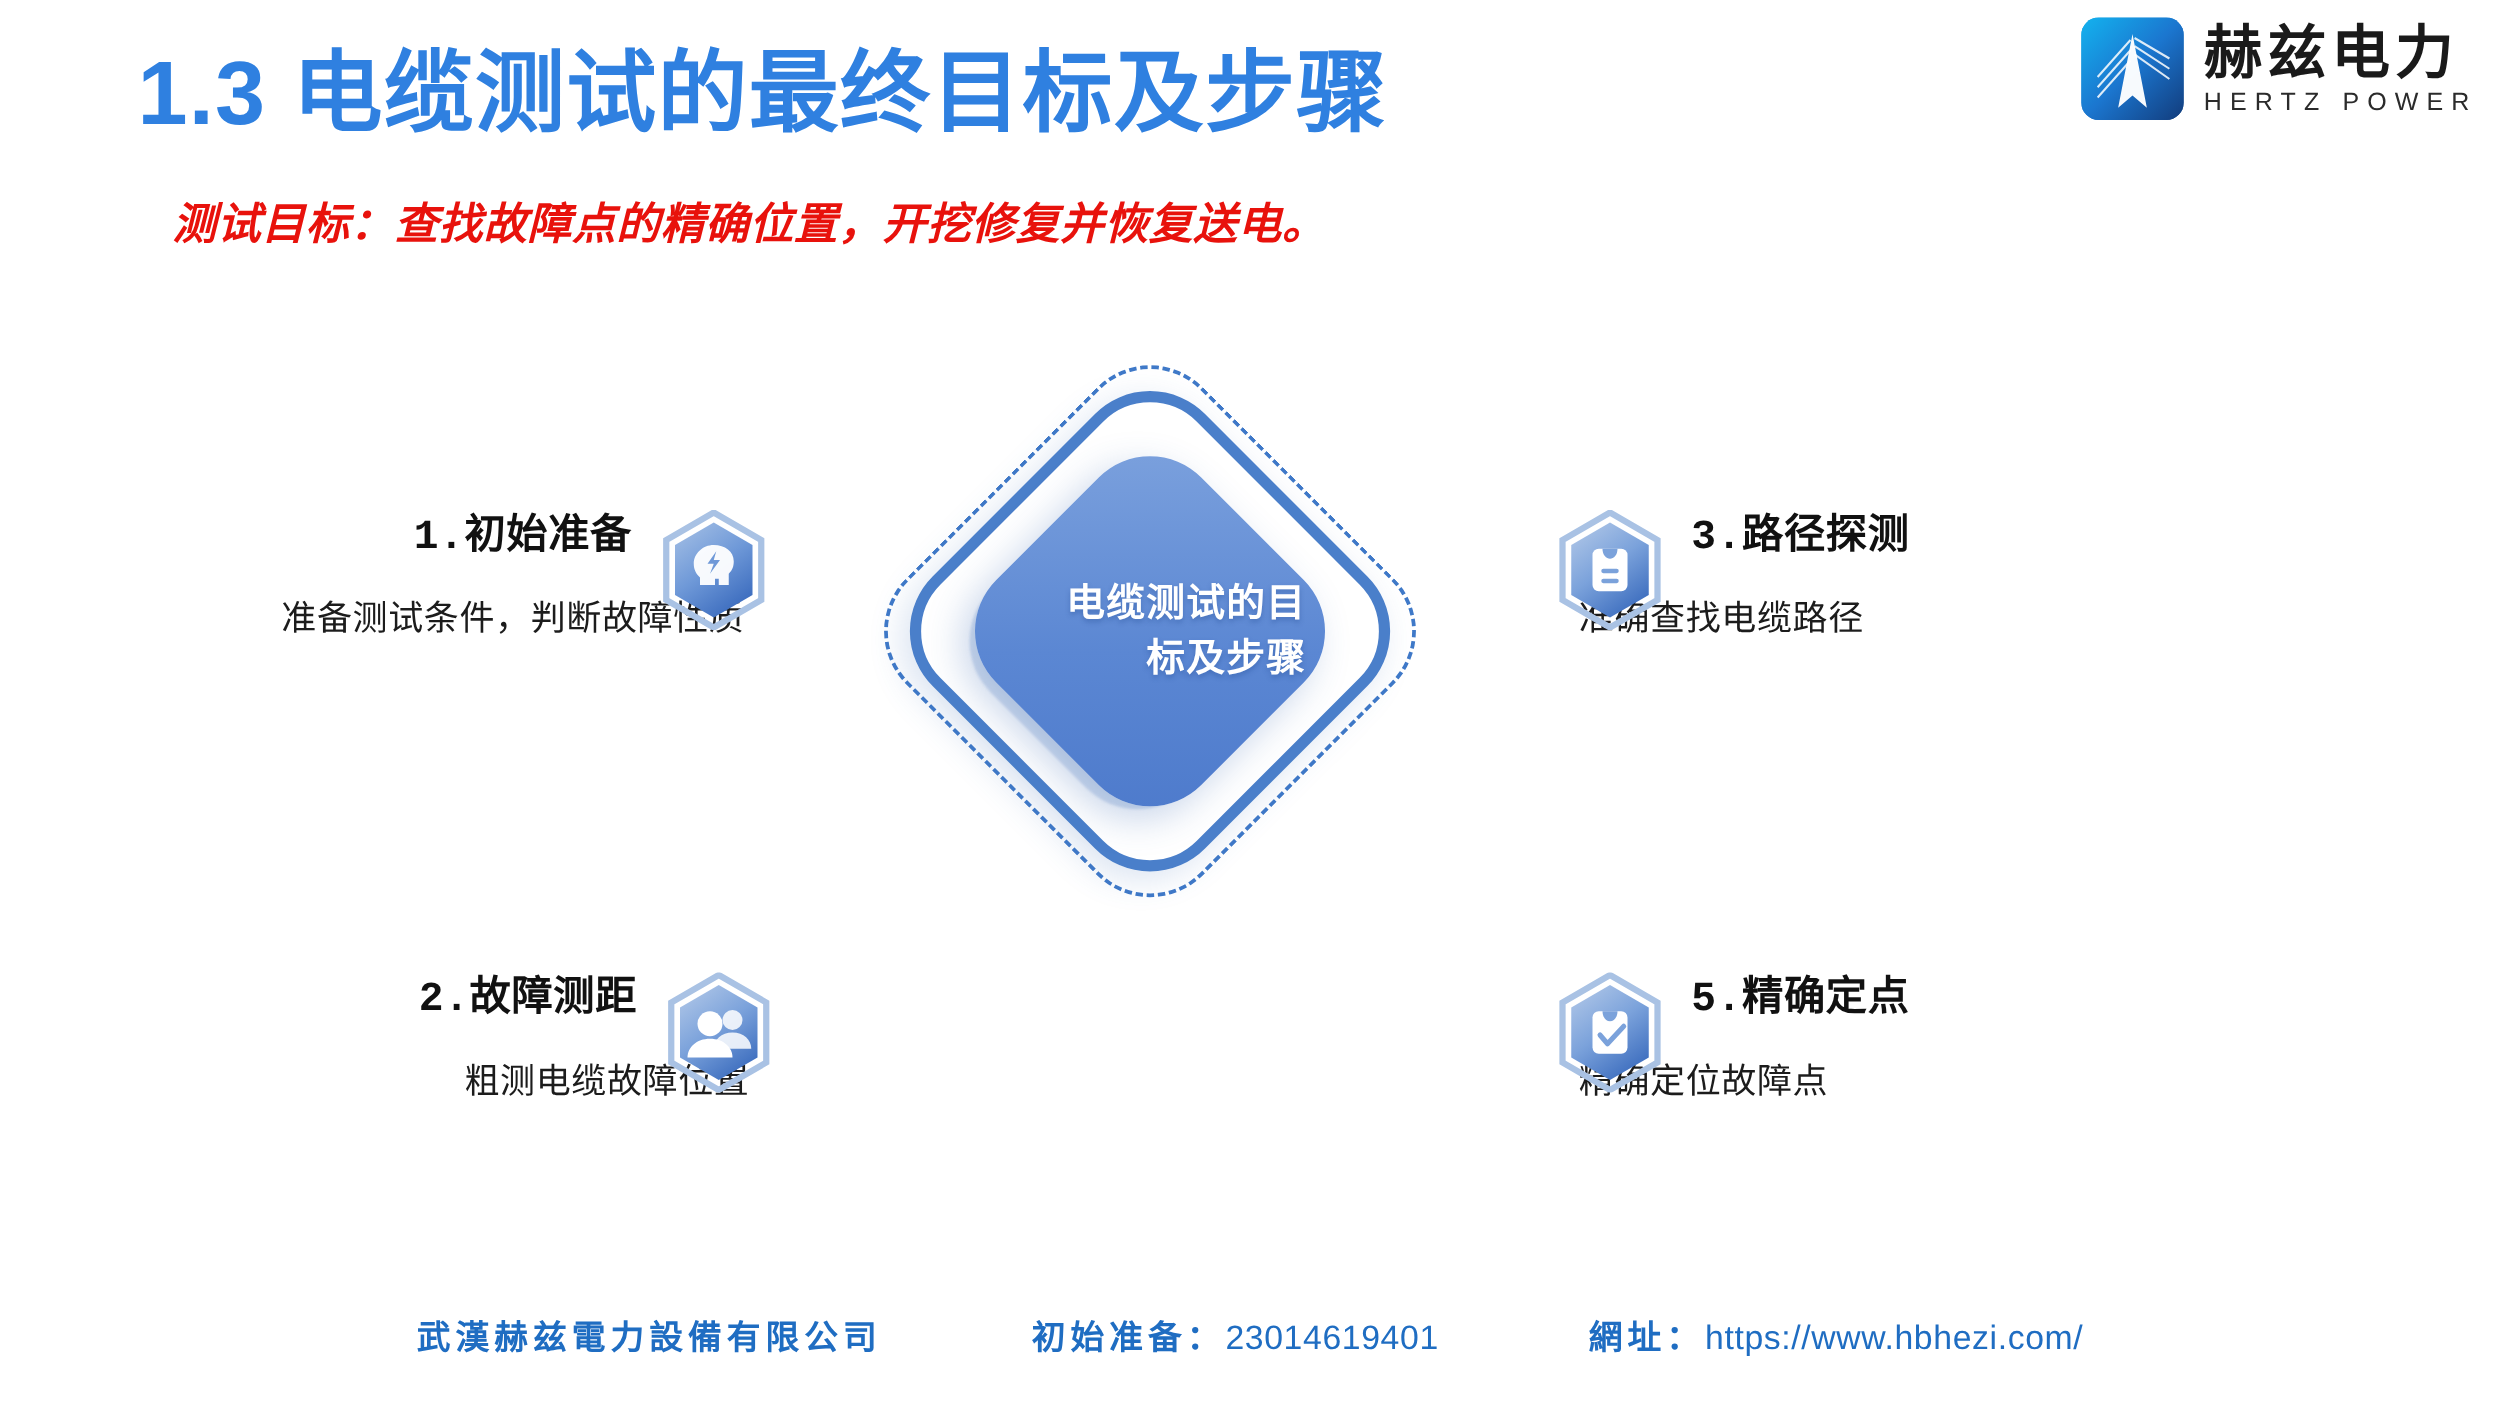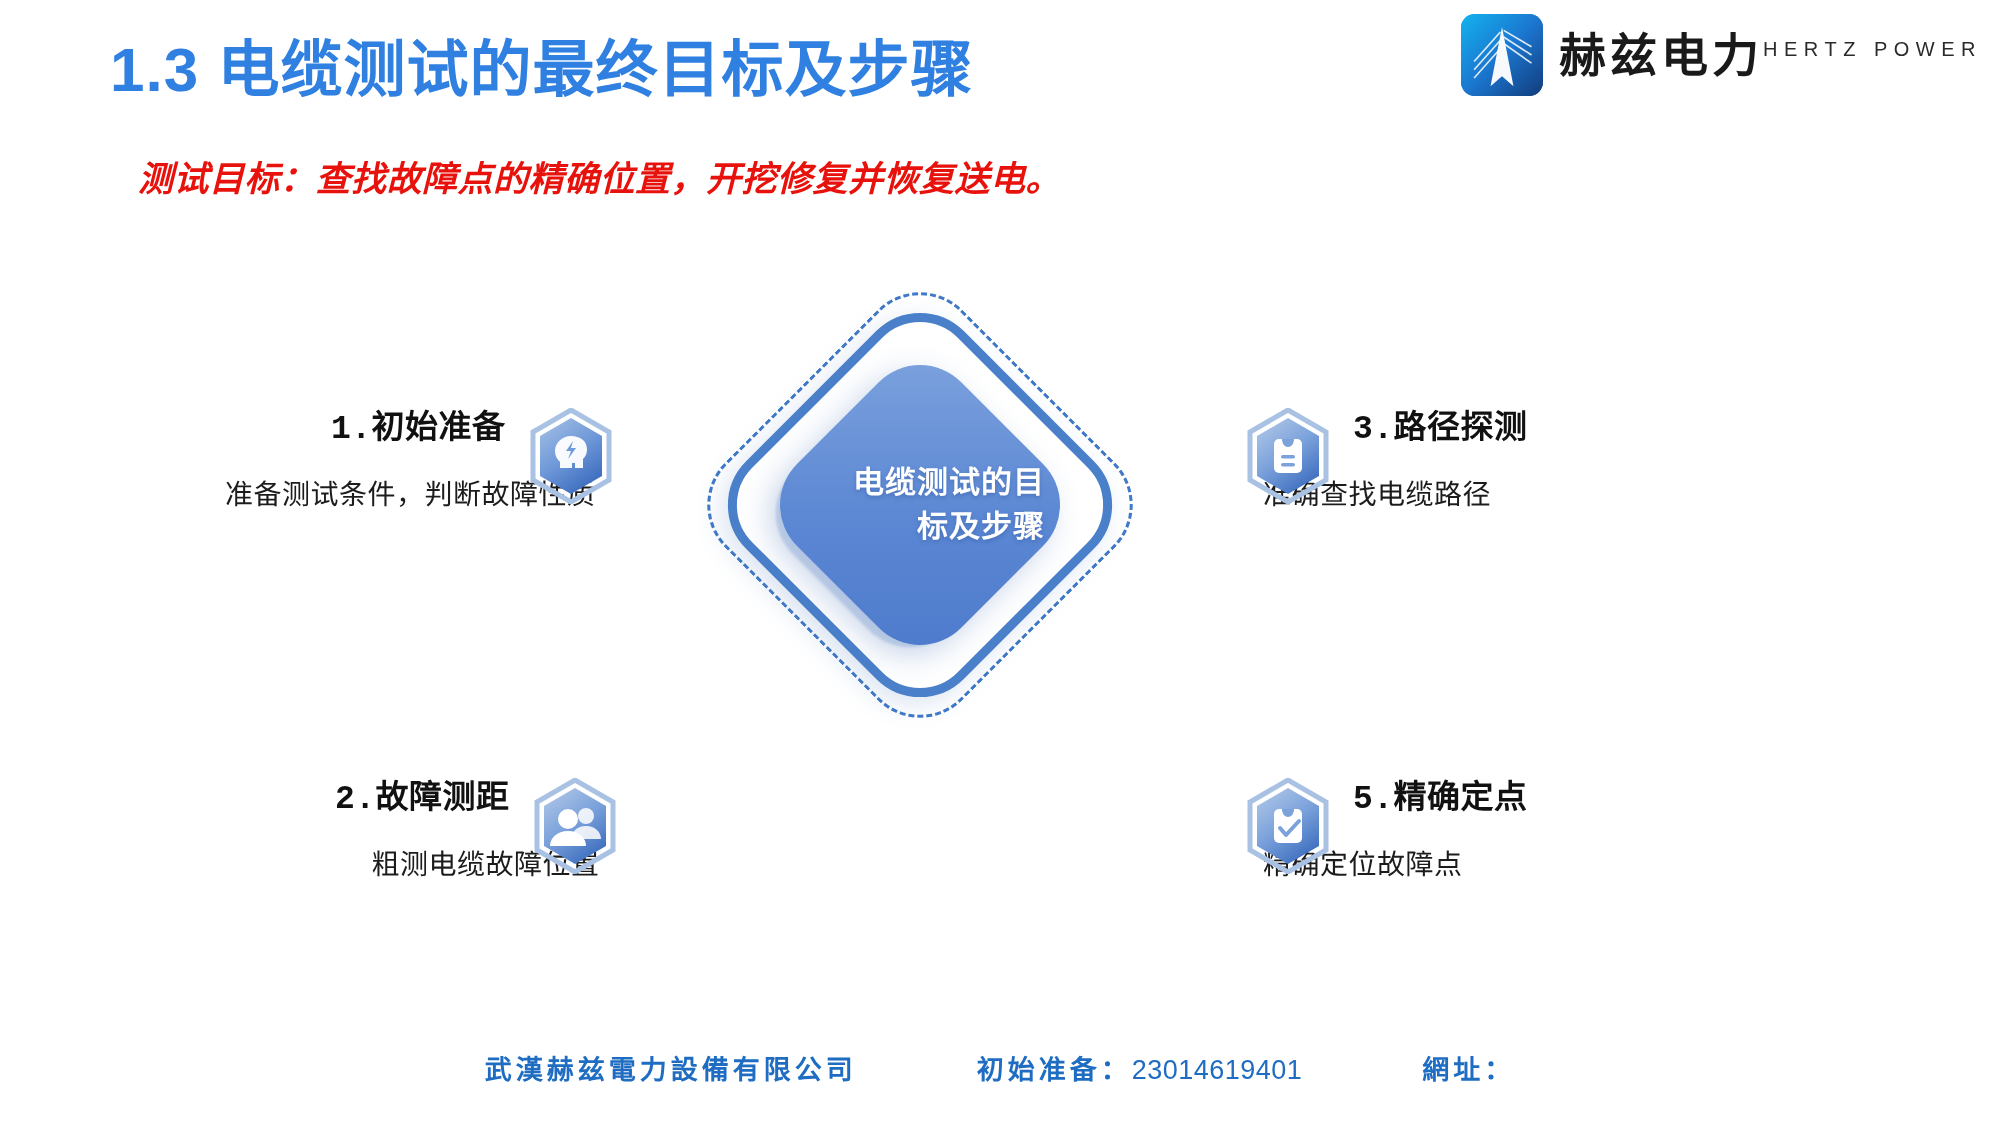--- a/index.html
+++ b/index.html
@@ -22,21 +22,21 @@
     position: absolute;
     inset: 0;
     background: #ffffff;
   }
 
   
   .slide-title {
     position: absolute;
     left: 110px;
     top: 34px;
-    font-size: 62px;
+    font-size: 72px;
     font-weight: bold;
     letter-spacing: 1px;
     color: #2f80e0;
     white-space: nowrap;
     line-height: 1.15;
   }
   .slide-subtitle {
     position: absolute;
     left: 138px;
     top: 150px;
@@ -60,21 +60,21 @@
   .logo-mark {
     width: 82px;
     height: 82px;
     border-radius: 14px;
     background: linear-gradient(135deg, #0aa9e6 0%, #1f7fd4 45%, #14407f 100%);
     position: relative;
     overflow: hidden;
     flex: none;
   }
   .logo-mark svg { display:block; width: 100%; height: 100%; }
-  .logo-text { display: flex; flex-direction: row; line-height: 1; }
+  .logo-text { display: flex; flex-direction: column; line-height: 1; }
   .logo-cn {
     font-size: 47px;
     font-weight: bold;
     color: #1a1a1a;
     letter-spacing: 4px;
   }
   .logo-en {
     margin-top: 7px;
     font-size: 20px;
     color: #2b2b2b;
@@ -349,16 +349,17 @@
   <div class="footer">
     <div class="footer-item">
       <span class="footer-cn">武漢赫兹電力設備有限公司</span>
     </div>
     <div class="footer-item">
       <span class="footer-cn">初始准备：</span>
       <span class="footer-val">23014619401</span>
     </div>
     <div class="footer-item">
       <span class="footer-cn">網址：</span>
+      <span class="footer-val">https://www.hbhezi.com/</span>
     </div>
   </div>
 
 </div>
 
 </body></html>

